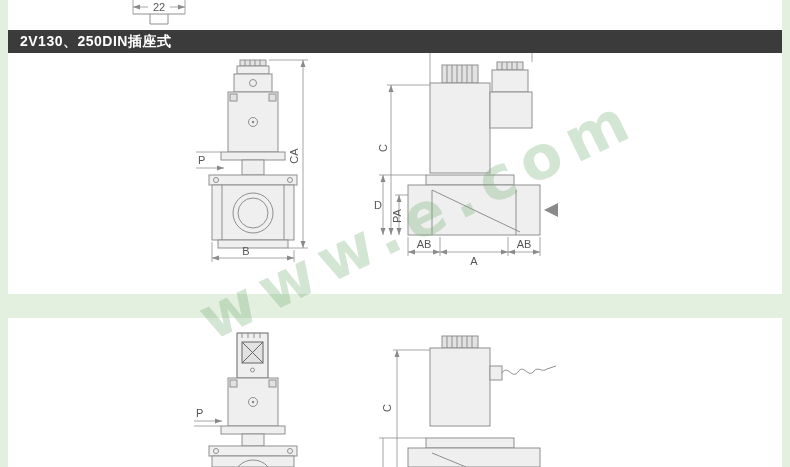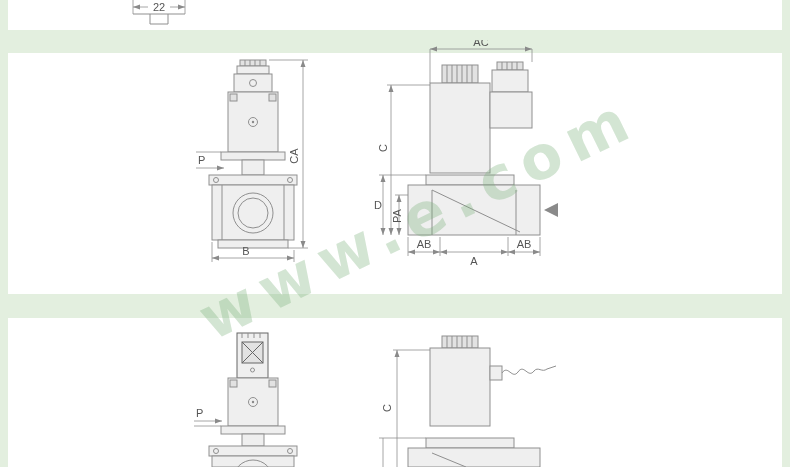--- a/index.html
+++ b/index.html
@@ -55,20 +55,23 @@
       <line class="dim" x1="42" y1="7" x2="57" y2="7"></line>
       <polygon class="ah" points="57,7 50,4.5 50,9.5"></polygon>
       <text class="dt" x="31" y="11" text-anchor="middle">22</text>
       <line class="ln" x1="5" y1="14" x2="57" y2="14"></line>
       <line class="ln" x1="22" y1="14" x2="22" y2="24"></line>
       <line class="ln" x1="40" y1="14" x2="40" y2="24"></line>
       <line class="ln" x1="22" y1="24" x2="40" y2="24"></line>
     </g>
   </svg>
 
+  <div class="section-header hdr1">
+    <span>2V130、250DIN插座式</span>
+  </div>
 
   <div class="white-col sec-body-1"></div>
 
   <svg class="drawing" style="left:150px; top:58px" width="165" height="215" viewBox="0 0 165 215">
     <g>
       <rect class="ol2" x="90" y="2" width="26" height="6"></rect>
       <line class="ln" x1="95" y1="2" x2="95" y2="8"></line>
       <line class="ln" x1="100" y1="2" x2="100" y2="8"></line>
       <line class="ln" x1="105" y1="2" x2="105" y2="8"></line>
       <line class="ln" x1="110" y1="2" x2="110" y2="8"></line>

